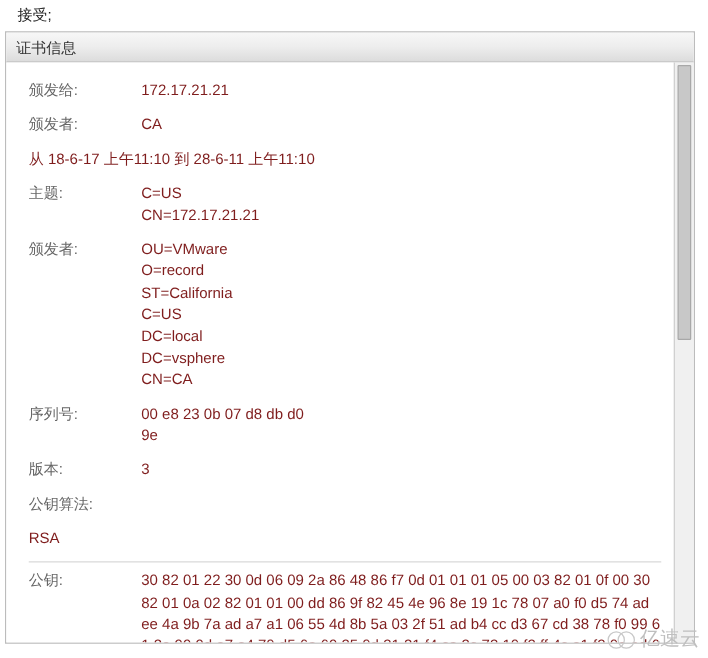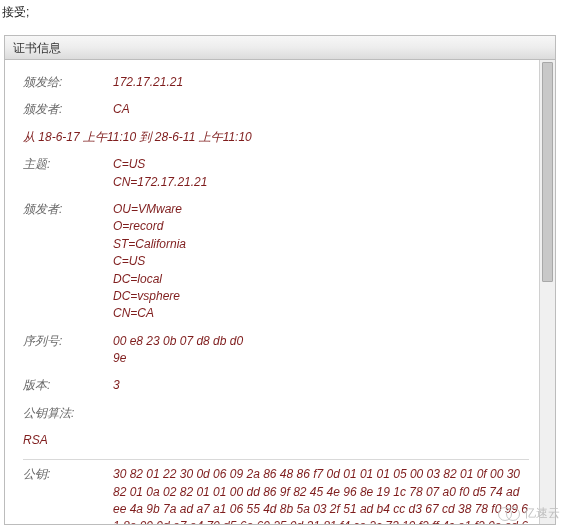--- a/index.html
+++ b/index.html
@@ -8,45 +8,44 @@
     font-family: "Microsoft YaHei", "SimSun", Arial, sans-serif;
     font-size: 12px;
     background: #ffffff;
     color: #333;
     width: 566px;
     height: 526px;
     overflow: hidden;
     position: relative;
   }
   .accept-label {
-    padding: 4px 2px;
+    padding: 4px 14px;
     color: #222;
   }
   .dialog {
     border: 1px solid #bcbcbc;
-    margin: 10px 6px 0 4px;
+    margin: 0 6px 0 4px;
     width: 552px;
     height: 490px;
     overflow: hidden;
     background: #fff;
     position: relative;
   }
   .titlebar {
     height: 24px;
     line-height: 24px;
     padding: 0 8px;
     font-size: 12px;
     color: #333;
     background: linear-gradient(to bottom, #f7f7f7 0%, #ededed 50%, #dcdcdc 100%);
     border-bottom: 1px solid #bcbcbc;
   }
   .content-wrap {
     display: flex;
     height: calc(100% - 24px);
-    font-style: italic;
   }
   .content {
     flex: 1;
     padding: 14px 10px 10px 18px;
     overflow: hidden;
     color: #666;
     background: #fff;
   }
   .row {
     display: flex;
@@ -86,21 +85,21 @@
     border-radius: 1px;
   }
   .watermark {
     position: absolute;
     right: 6px;
     bottom: 4px;
     display: flex;
     align-items: center;
     gap: 4px;
     color: #bfbfbf;
-    font-size: 12px;
+    font-size: 16px;
     pointer-events: none;
   }
   .watermark .logo {
     display: flex;
     align-items: center;
   }
   .watermark .c1, .watermark .c2 {
     width: 14px; height: 14px;
     border: 1.5px solid #c8c8c8;
     border-radius: 50%;

